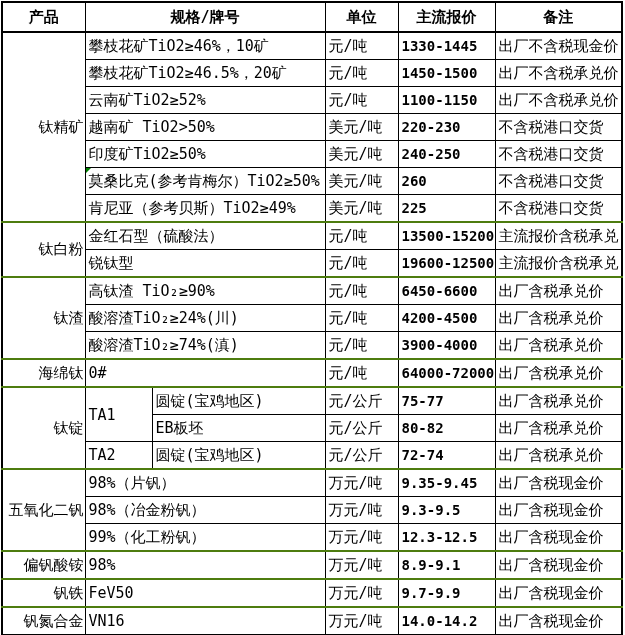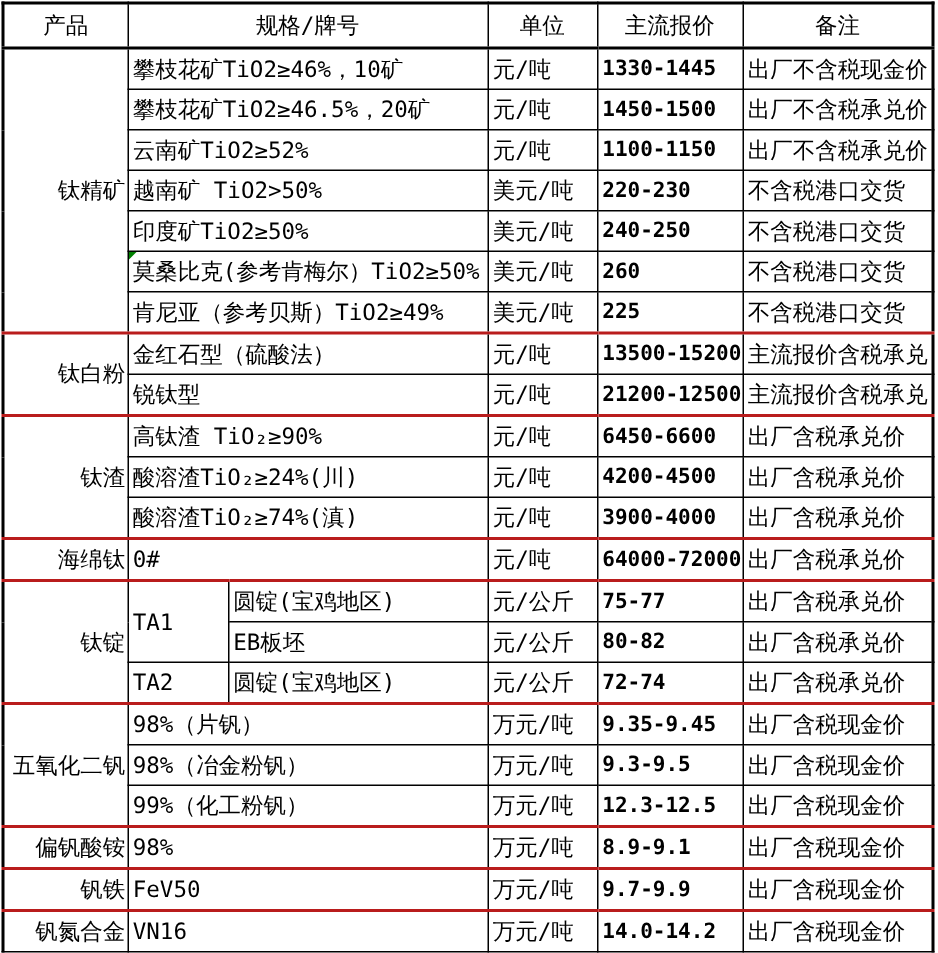--- a/index.html
+++ b/index.html
@@ -35,30 +35,30 @@
     padding: 0 3px;
     height: 26px;
     vertical-align: middle;
     overflow: hidden;
     white-space: nowrap;
     font-weight: normal;
     text-align: left;
   }
   th {
     height: 28px;
-    font-weight: normal;
+    font-weight: bold;
     text-align: center;
     border-bottom: 2px solid #000000;
   }
   td.prod {
     text-align: right;
     padding: 0 1px;
   }
   td.price { font-size: 14px; font-weight: bold; }
-  tr.grp td { border-top: 2px solid #b91c1c; }
+  tr.grp td { border-top: 2px solid #4d7c0f; }
 
   td.has-comment { position: relative; }
   .corner-marker {
     position: absolute;
     top: 0;
     left: 0;
     width: 0;
     height: 0;
     border-top: 5px solid #008000;
     border-right: 5px solid transparent;
@@ -133,21 +133,21 @@
   <tr class="grp">
     <td class="prod" rowspan="2">钛白粉</td>
     <td colspan="2">金红石型（硫酸法）</td>
     <td>元/吨</td>
     <td class="price">13500-15200</td>
     <td>主流报价含税承兑</td>
   </tr>
   <tr>
     <td colspan="2">锐钛型</td>
     <td>元/吨</td>
-    <td class="price">21200-12500</td>
+    <td class="price">19600-12500</td>
     <td>主流报价含税承兑</td>
   </tr>
 
   <tr class="grp">
     <td class="prod" rowspan="3">钛渣</td>
     <td colspan="2">高钛渣 TiO₂≥90%</td>
     <td>元/吨</td>
     <td class="price">6450-6600</td>
     <td>出厂含税承兑价</td>
   </tr>

